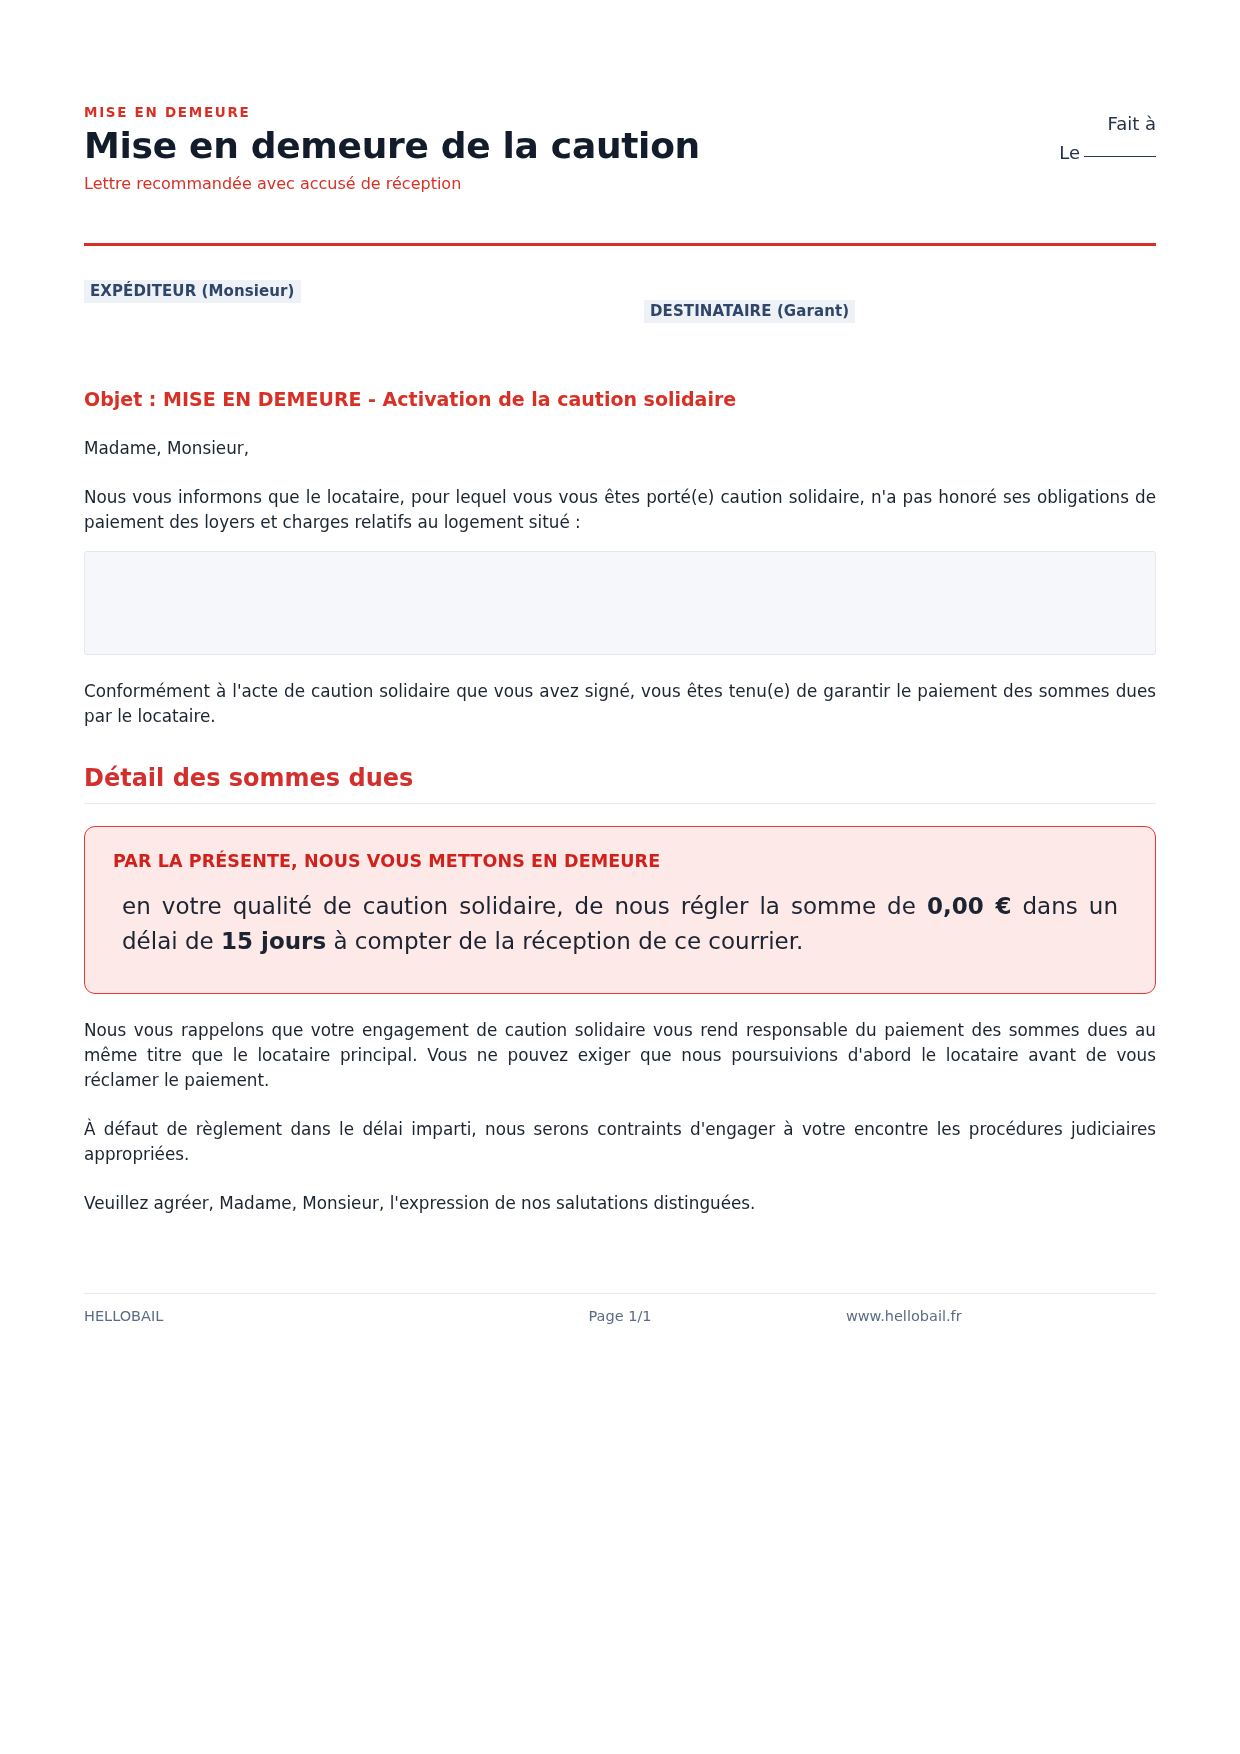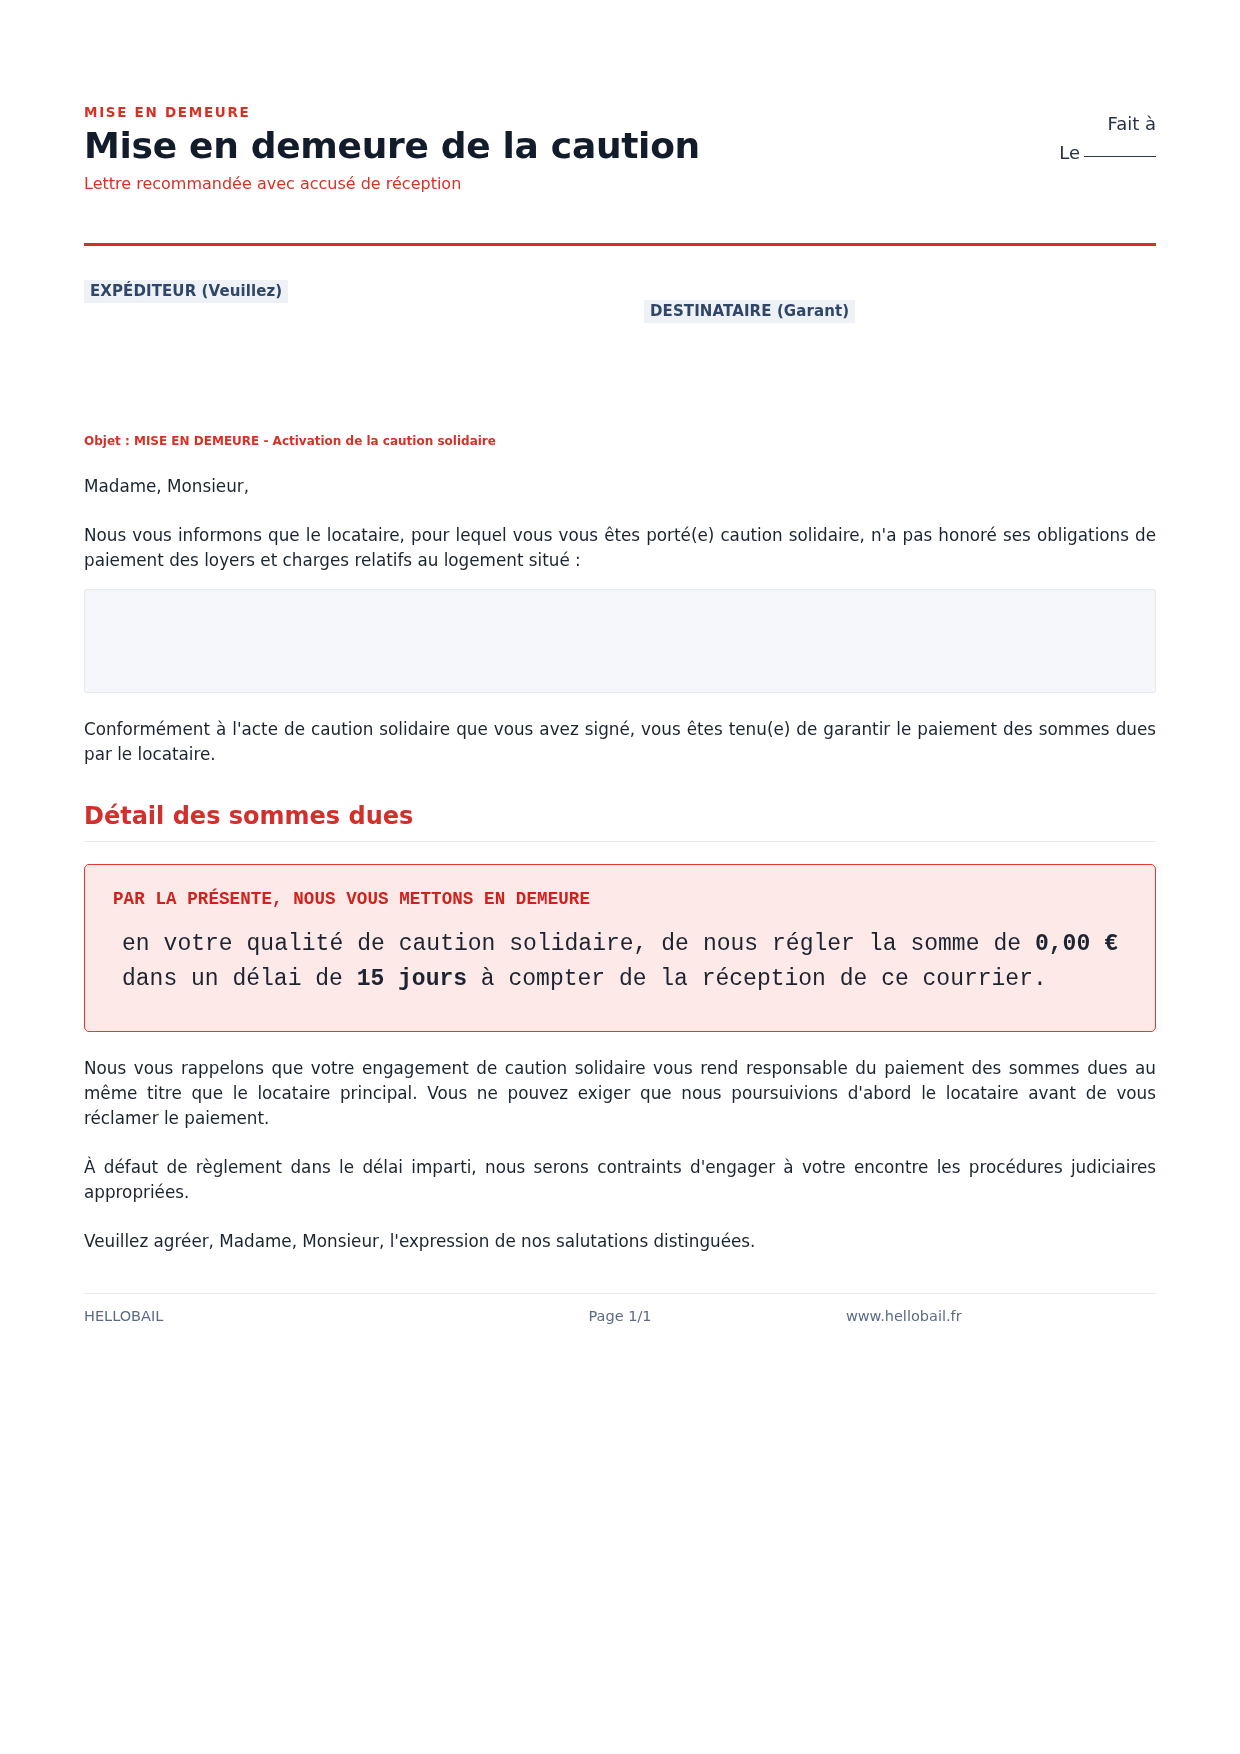--- a/index.html
+++ b/index.html
@@ -94,24 +94,23 @@
     font-weight: 700;
     color: #2f4668;
     background: #eef1f6;
     padding: 2px 6px 3px 6px;
     letter-spacing: 0.1px;
   }
   .party-lines { min-height: 64px; }
 
   
   .subject {
-    margin-top: 46px;
     color: #d93025;
     font-weight: 700;
-    font-size: 12px;
+    font-size: 19px;
   }
   p.body {
     font-size: 16.8px;
     line-height: 1.48;
     color: #1b2430;
     margin: 24px 0 0 0;
     text-align: justify;
   }
   p.body.first { margin-top: 26px; }
   .no-justify { text-align: left; }
@@ -137,24 +136,23 @@
     height: 1px;
     background: #e6e9ee;
     width: 100%;
   }
 
   
   .alert {
     margin-top: 22px;
     background: #fde9e8;
     border: 1.6px solid #e03b31;
-    border-radius: 5px;
+    border-radius: 11px;
     padding: 24px 28px 26px 28px;
     box-sizing: border-box;
-    font-family: Liberation Mono, monospace;
   }
   .alert-title {
     color: #d0211c;
     font-weight: 700;
     font-size: 17.5px;
     margin: 0 0 18px 0;
     letter-spacing: 0.1px;
   }
   .alert-text {
     margin: 9px;
@@ -222,21 +220,21 @@
       <div class="line2">
         <span>Le</span><span class="blank"></span>
       </div>
     </div>
   </div>
 
   <div class="rule-red"></div>
 
   <div class="parties">
     <div class="party">
-      <span class="party-label">EXPÉDITEUR (Veuillez)</span>
+      <span class="party-label">EXPÉDITEUR (Monsieur)</span>
       <div class="party-lines"></div>
     </div>
     <div class="party">
       <span class="party-label">DESTINATAIRE (Garant)</span>
       <div class="party-lines"></div>
     </div>
   </div>
 
   <div class="subject">Objet : MISE EN DEMEURE - Activation de la caution solidaire</div>
 

